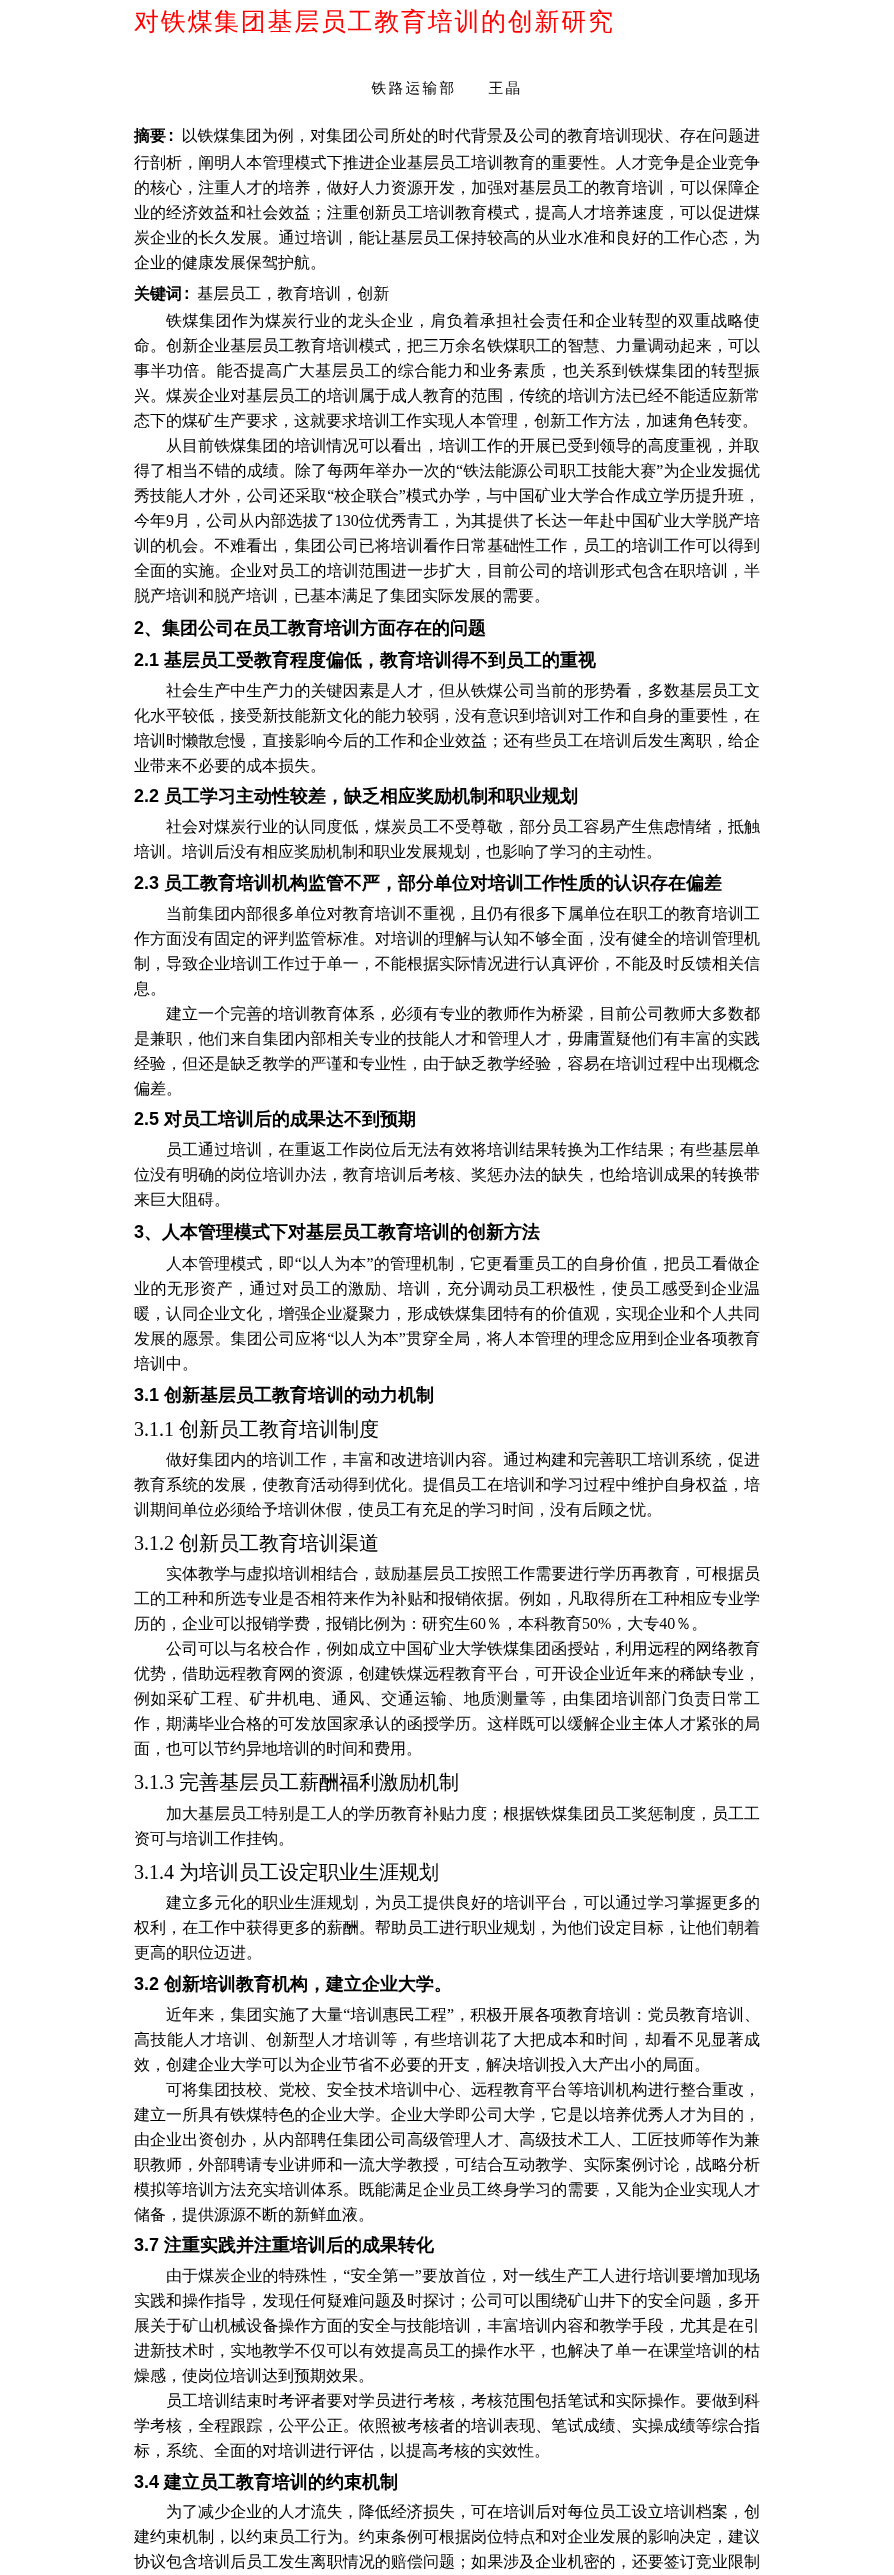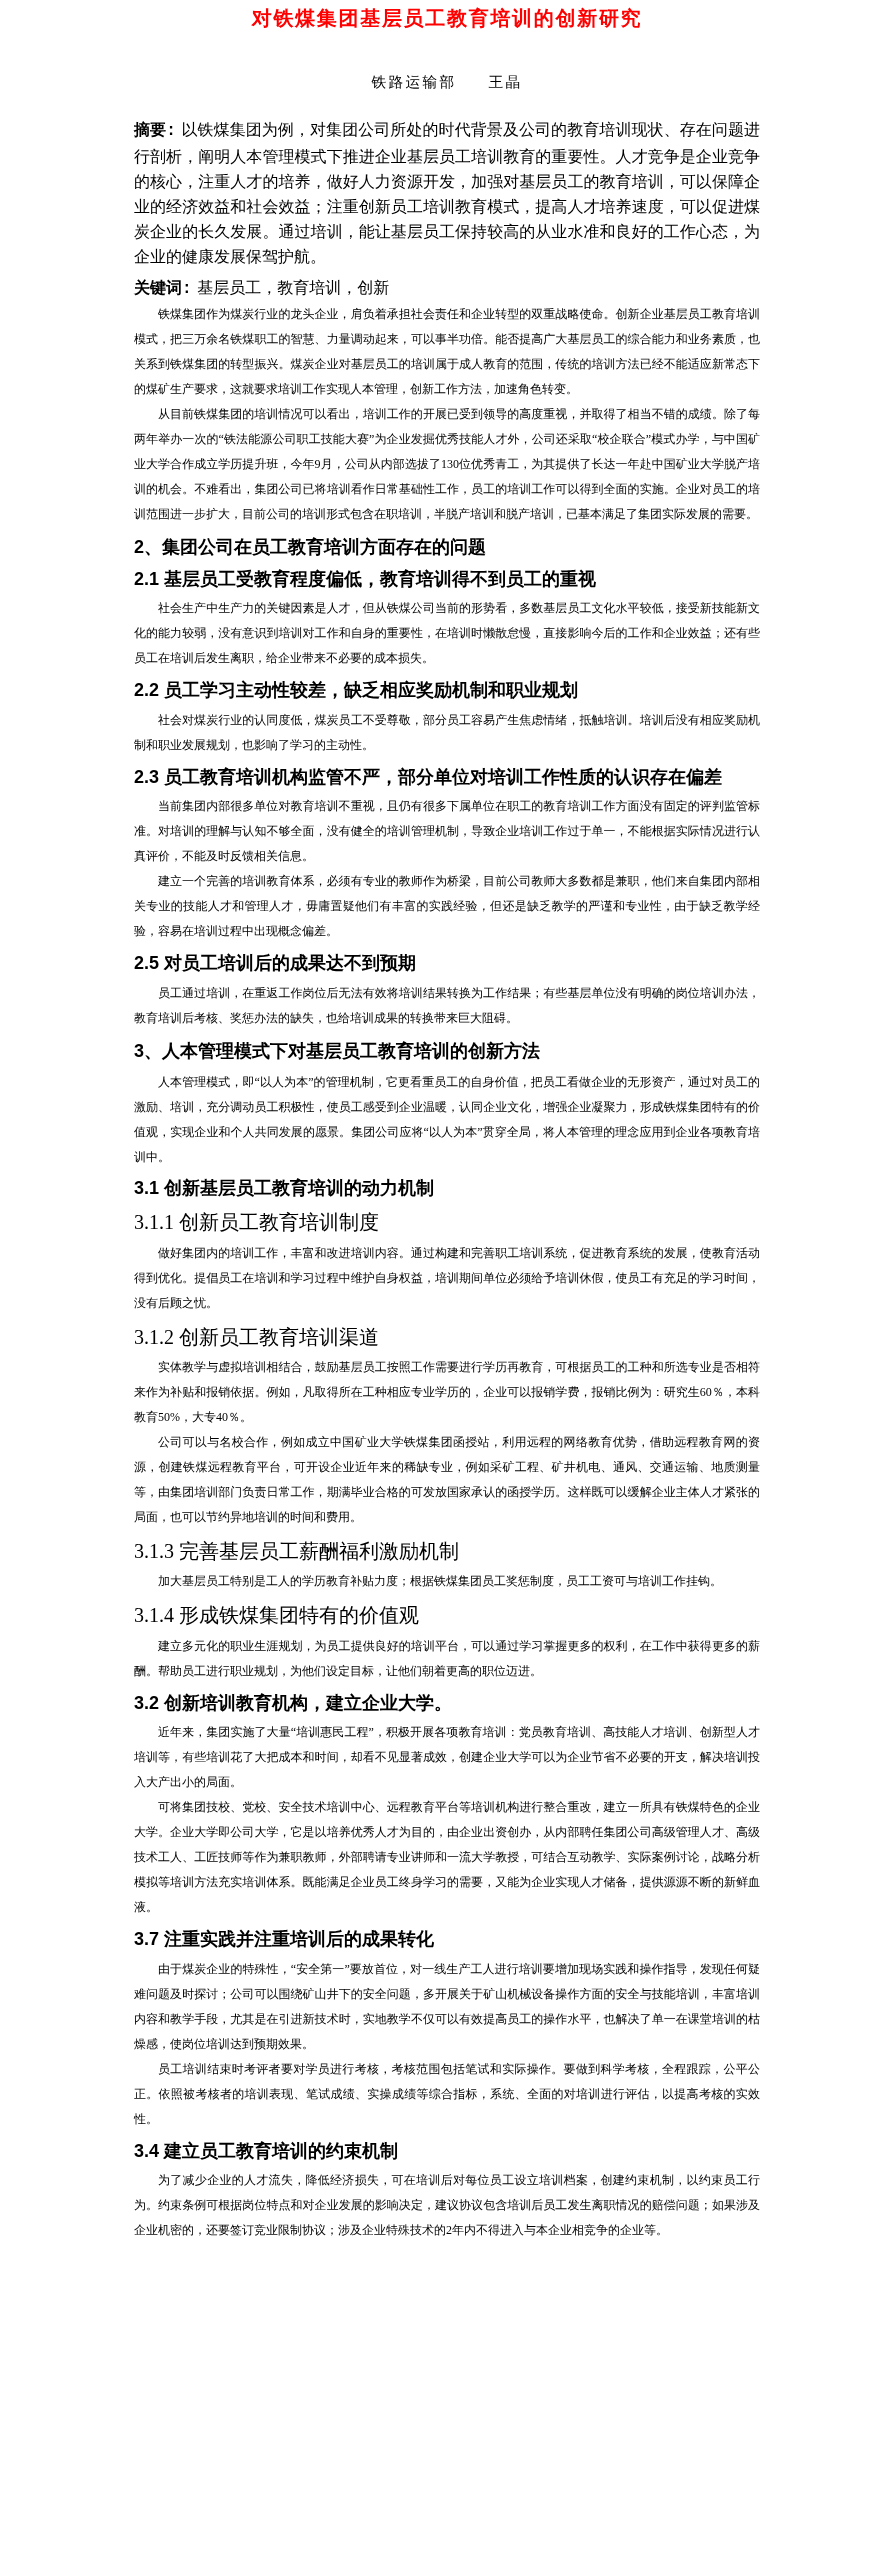--- a/index.html
+++ b/index.html
@@ -12,24 +12,23 @@
   .page {
     width: 895px;
     min-height: 2576px;
     box-sizing: border-box;
     padding: 3.4px 135px 22.5px 134px;
     background: #ffffff;
   }
   .title {
     color: #ff0000;
     font-family: "Liberation Sans", sans-serif;
-    font-weight: 700;
-    font-size: 20px;
+    font-weight: 400;
+    font-size: 25px;
     line-height: 1.25;
-    text-align: center;
     letter-spacing: 1.7px;
     margin: 2.3px 0 0 0;
   }
   .byline {
     text-align: center;
     font-size: 14.7px;
     margin-top: 42px;
     letter-spacing: 2.3px;
   }
   .byline-author { margin-left: 26px; }
@@ -40,21 +39,21 @@
     margin: 0;
   }
   .abstract { margin-top: 25px; }
   .keywords { margin-top: 6px; }
   .lbl {
     font-weight: 700;
     font-family: Liberation Mono, monospace;
     margin-right: 5.6px;
   }
   .para {
-    font-size: 12px;
+    font-size: 16px;
     line-height: 25px;
     text-indent: 2em;
     text-align: justify;
     margin: 0;
   }
   h2.sec {
     font-family: "Liberation Sans", sans-serif;
     font-weight: 700;
     font-size: 18px;
     line-height: 1.4;
@@ -122,21 +121,21 @@
   <h4 class="subsubsec">3.1.1 创新员工教育培训制度</h4>
   <p class="para">做好集团内的培训工作，丰富和改进培训内容。通过构建和完善职工培训系统，促进教育系统的发展，使教育活动得到优化。提倡员工在培训和学习过程中维护自身权益，培训期间单位必须给予培训休假，使员工有充足的学习时间，没有后顾之忧。</p>
 
   <h4 class="subsubsec">3.1.2 创新员工教育培训渠道</h4>
   <p class="para">实体教学与虚拟培训相结合，鼓励基层员工按照工作需要进行学历再教育，可根据员工的工种和所选专业是否相符来作为补贴和报销依据。例如，凡取得所在工种相应专业学历的，企业可以报销学费，报销比例为：研究生60％，本科教育50%，大专40％。</p>
   <p class="para">公司可以与名校合作，例如成立中国矿业大学铁煤集团函授站，利用远程的网络教育优势，借助远程教育网的资源，创建铁煤远程教育平台，可开设企业近年来的稀缺专业，例如采矿工程、矿井机电、通风、交通运输、地质测量等，由集团培训部门负责日常工作，期满毕业合格的可发放国家承认的函授学历。这样既可以缓解企业主体人才紧张的局面，也可以节约异地培训的时间和费用。</p>
 
   <h4 class="subsubsec">3.1.3 完善基层员工薪酬福利激励机制</h4>
   <p class="para">加大基层员工特别是工人的学历教育补贴力度；根据铁煤集团员工奖惩制度，员工工资可与培训工作挂钩。</p>
 
-  <h4 class="subsubsec">3.1.4 形成铁煤集团特有的价值观</h4>
+  <h4 class="subsubsec">3.1.4 为培训员工设定职业生涯规划</h4>
   <p class="para">建立多元化的职业生涯规划，为员工提供良好的培训平台，可以通过学习掌握更多的权利，在工作中获得更多的薪酬。帮助员工进行职业规划，为他们设定目标，让他们朝着更高的职位迈进。</p>
 
   <h3 class="subsec">3.2 创新培训教育机构，建立企业大学。</h3>
   <p class="para">近年来，集团实施了大量“培训惠民工程”，积极开展各项教育培训：党员教育培训、高技能人才培训、创新型人才培训等，有些培训花了大把成本和时间，却看不见显著成效，创建企业大学可以为企业节省不必要的开支，解决培训投入大产出小的局面。</p>
   <p class="para">可将集团技校、党校、安全技术培训中心、远程教育平台等培训机构进行整合重改，建立一所具有铁煤特色的企业大学。企业大学即公司大学，它是以培养优秀人才为目的，由企业出资创办，从内部聘任集团公司高级管理人才、高级技术工人、工匠技师等作为兼职教师，外部聘请专业讲师和一流大学教授，可结合互动教学、实际案例讨论，战略分析模拟等培训方法充实培训体系。既能满足企业员工终身学习的需要，又能为企业实现人才储备，提供源源不断的新鲜血液。</p>
 
   <h3 class="subsec">3.7 注重实践并注重培训后的成果转化</h3>
   <p class="para">由于煤炭企业的特殊性，“安全第一”要放首位，对一线生产工人进行培训要增加现场实践和操作指导，发现任何疑难问题及时探讨；公司可以围绕矿山井下的安全问题，多开展关于矿山机械设备操作方面的安全与技能培训，丰富培训内容和教学手段，尤其是在引进新技术时，实地教学不仅可以有效提高员工的操作水平，也解决了单一在课堂培训的枯燥感，使岗位培训达到预期效果。</p>
   <p class="para">员工培训结束时考评者要对学员进行考核，考核范围包括笔试和实际操作。要做到科学考核，全程跟踪，公平公正。依照被考核者的培训表现、笔试成绩、实操成绩等综合指标，系统、全面的对培训进行评估，以提高考核的实效性。</p>
 

